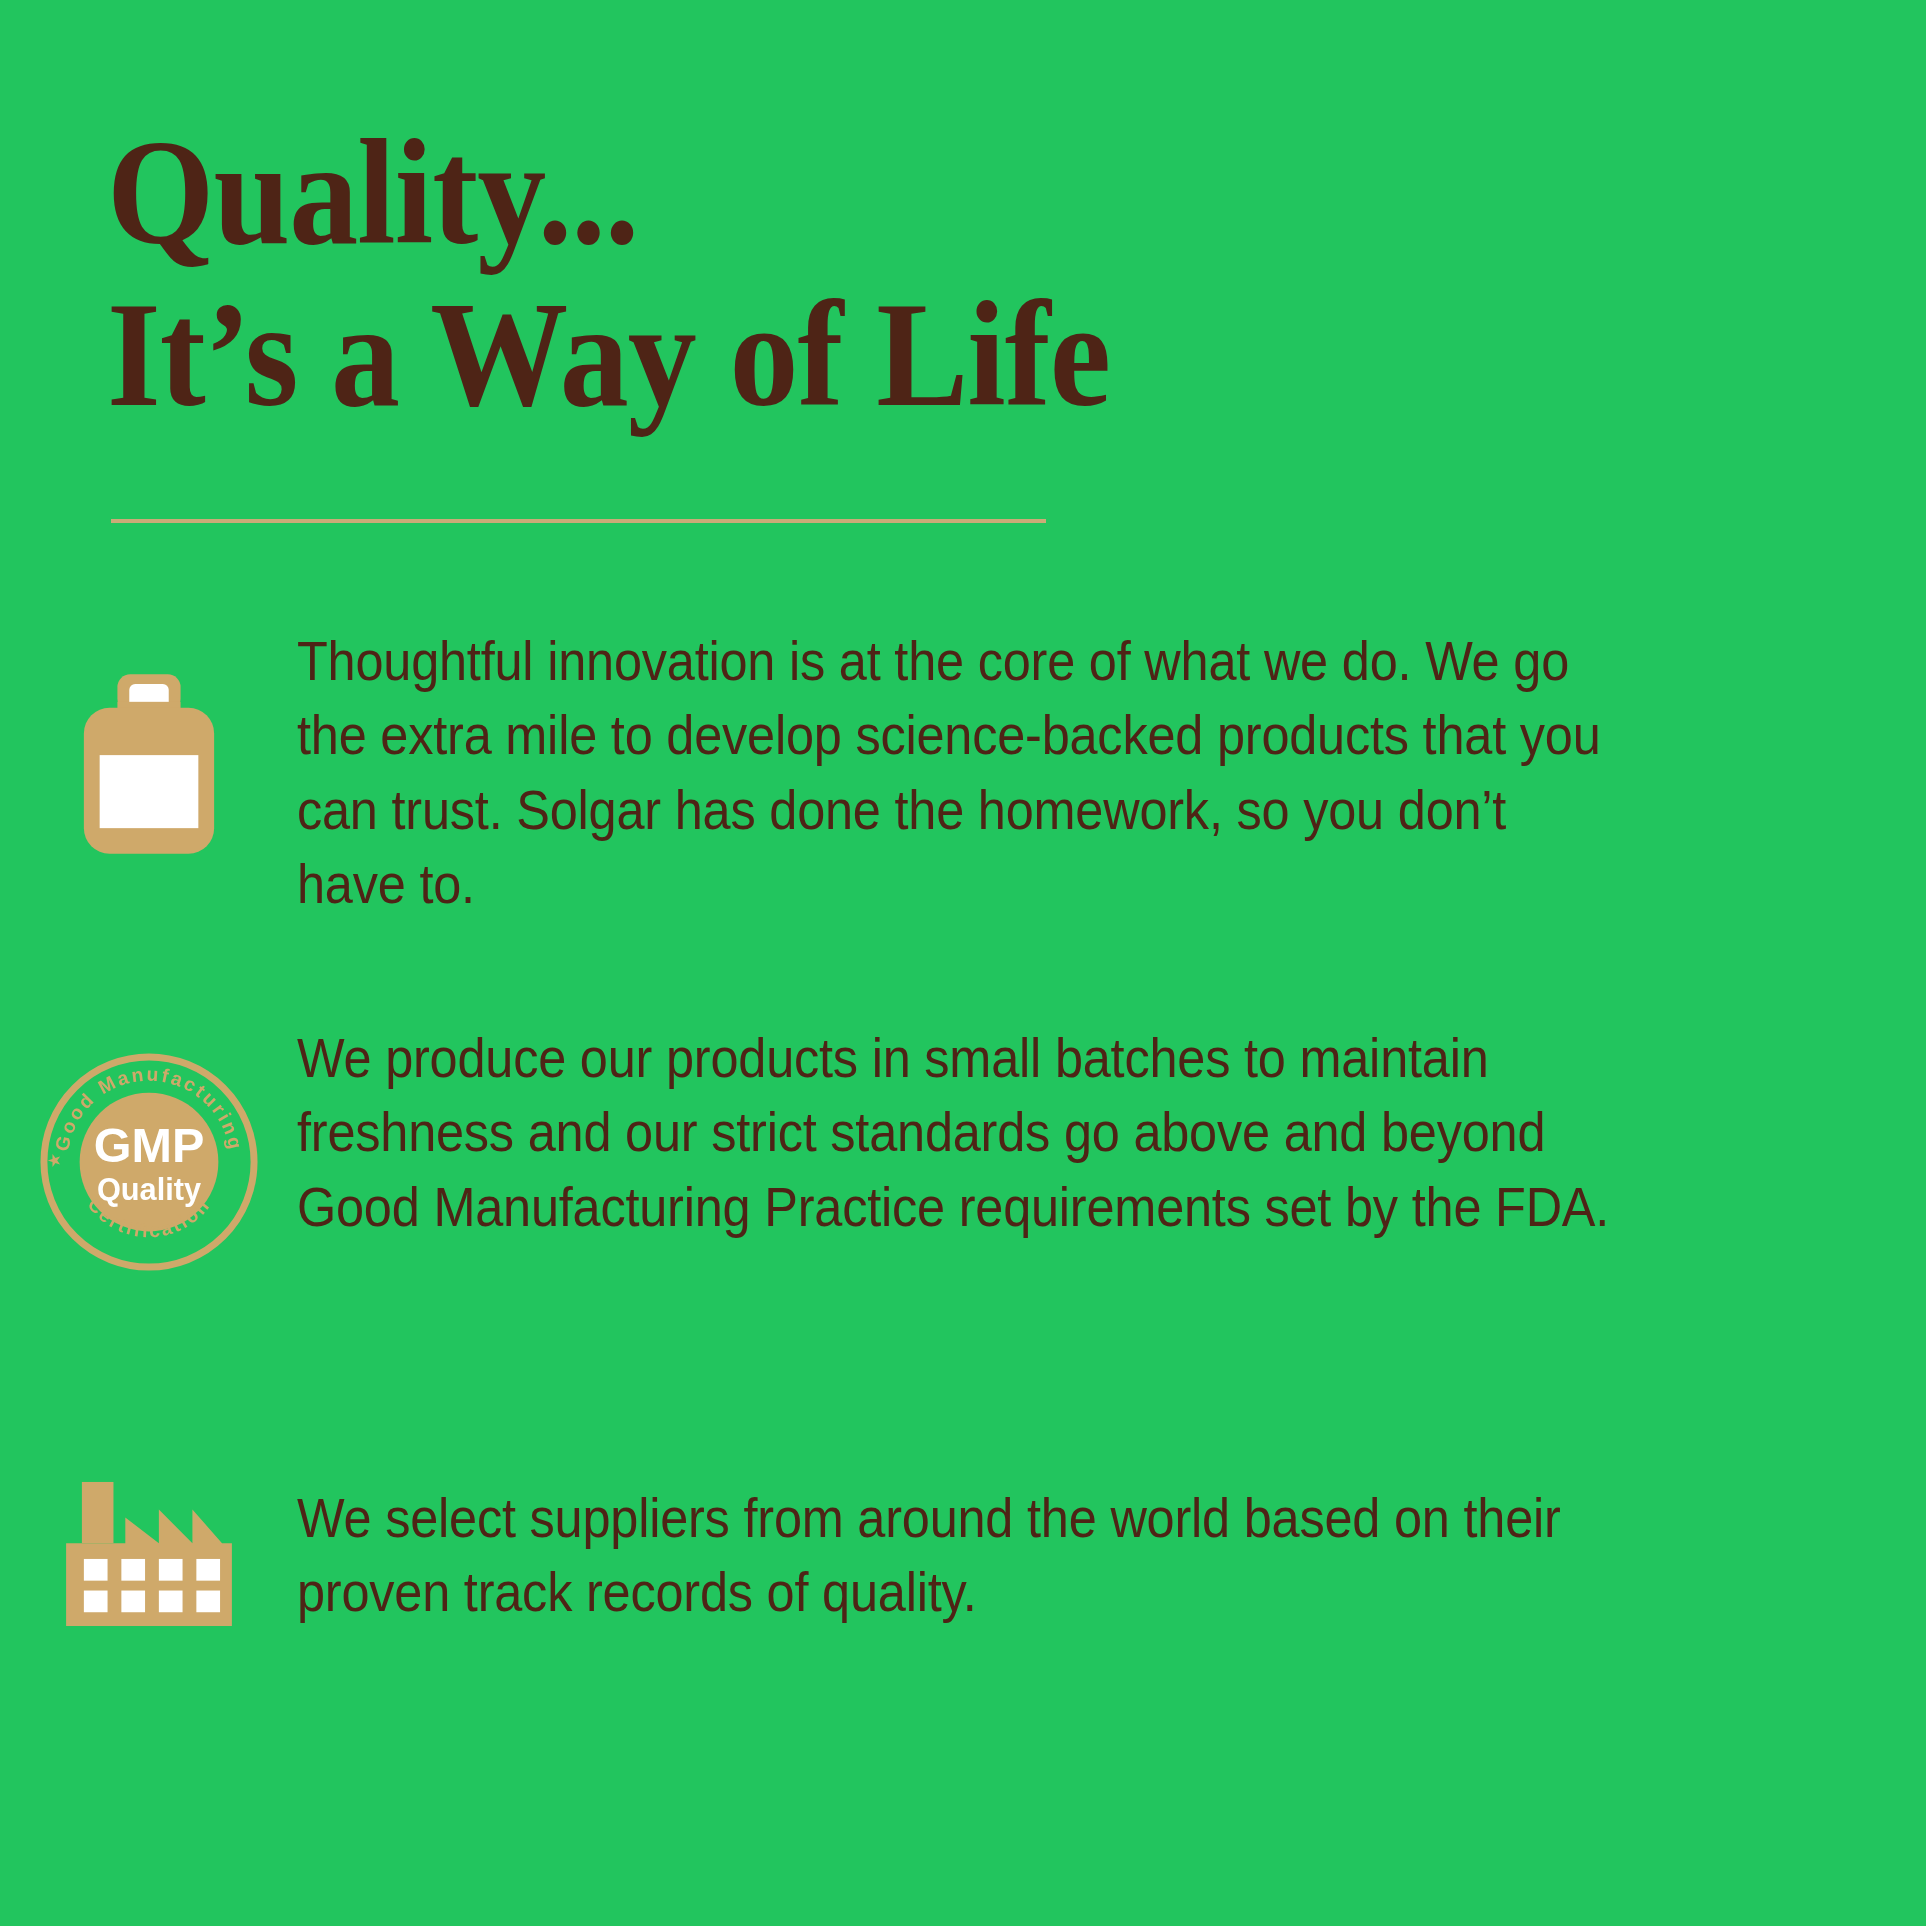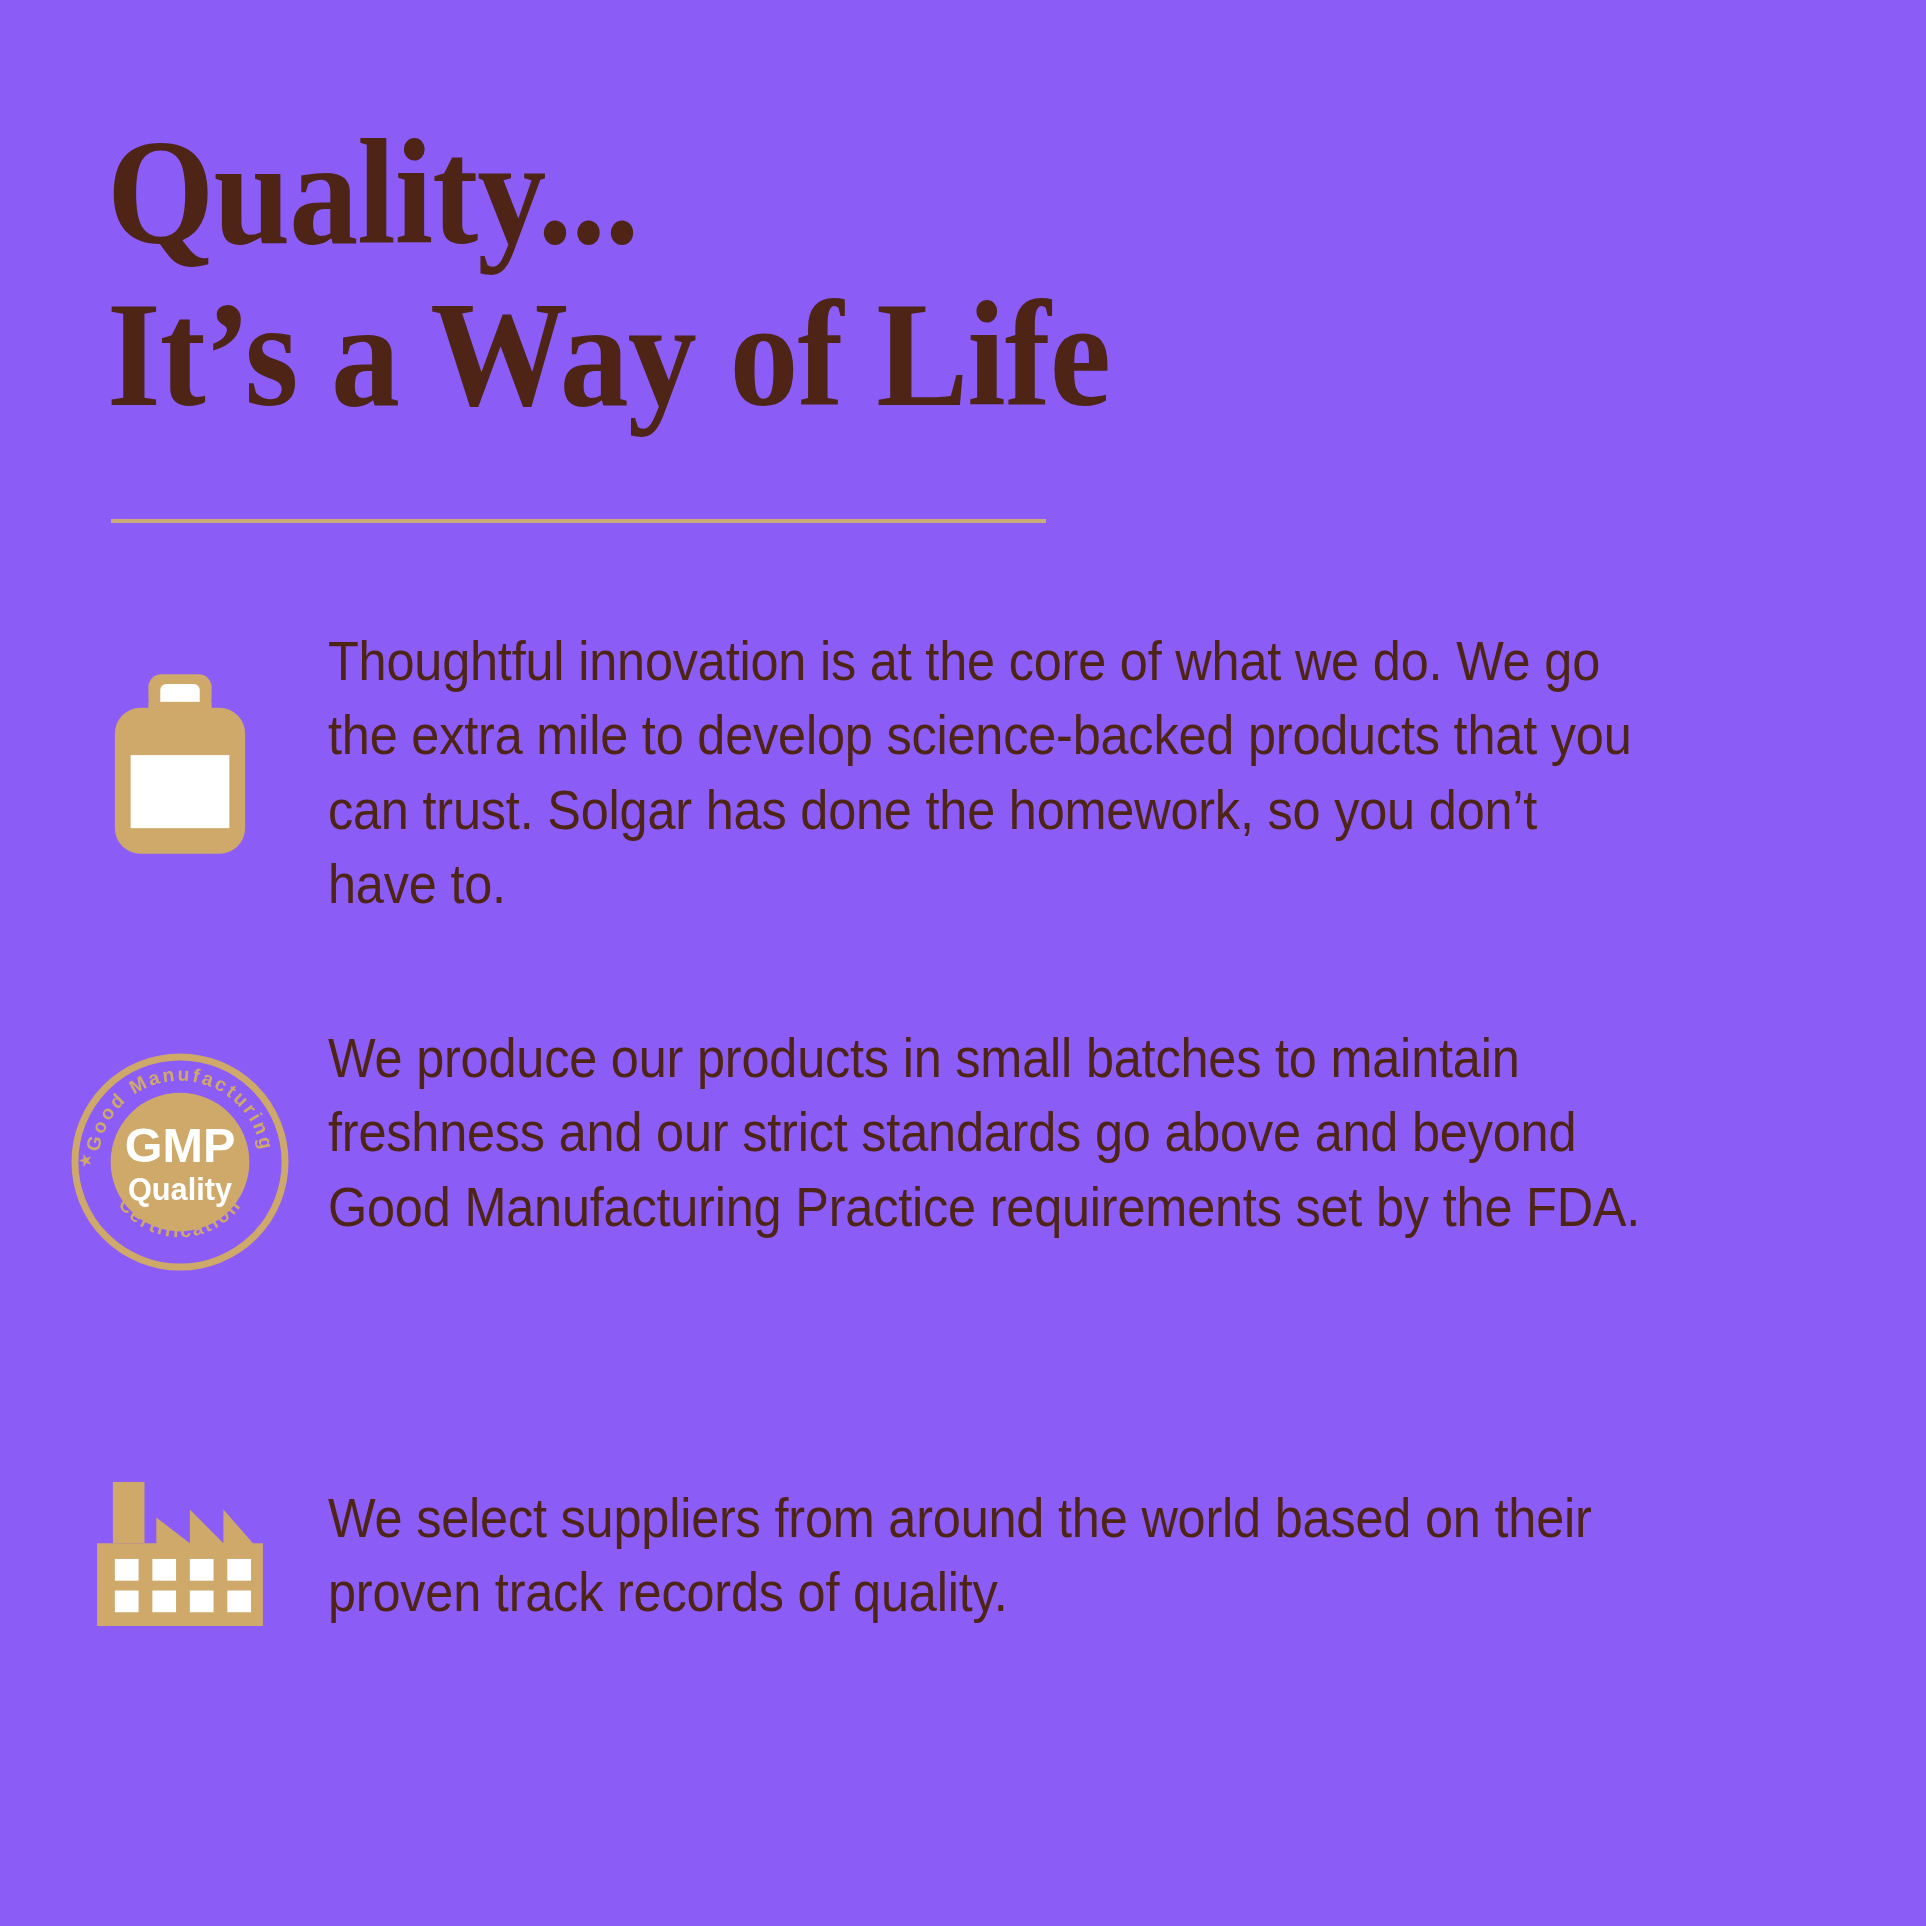--- a/index.html
+++ b/index.html
@@ -5,21 +5,21 @@
 <style>
   html, body {
     margin: 0;
     padding: 0;
     background: #ffffff;
   }
   .page {
     position: relative;
     width: 1927px;
     height: 1927px;
-    background: #8b5cf6;
+    background: #22c55e;
     overflow: hidden;
     font-family: "Liberation Sans", sans-serif;
   }
 
   
   .headline {
     position: absolute;
     left: 107px;
     top: 111px;
     width: 1386px;
@@ -46,21 +46,20 @@
     height: 4px;
     background: #cbab77;
   }
 
   
   .features {
     position: absolute;
     left: 0;
     top: 624px;
     width: 1804px;
-    margin-left: 31px;
   }
   .feature {
     position: relative;
     display: flex;
     align-items: flex-start;
   }
   .feature-icon {
     flex: 0 0 auto;
     width: 297px;
     display: flex;

